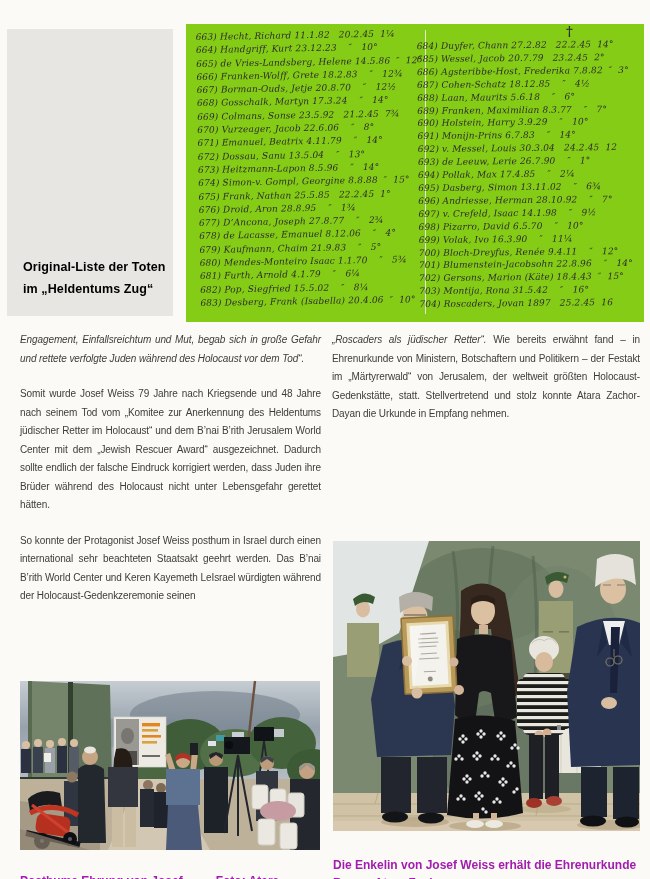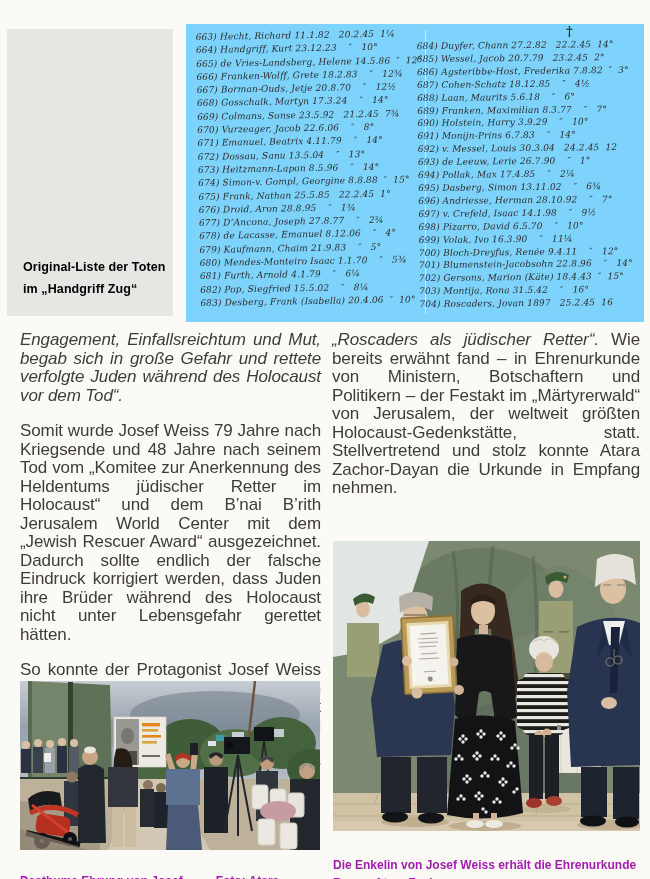--- a/index.html
+++ b/index.html
@@ -3,37 +3,37 @@
 <meta charset="utf-8">
 <style>
   html,body{margin:0;padding:0;}
   .page{position:relative;width:650px;height:879px;background:#fbfaf6;overflow:hidden;
         font-family:"Liberation Sans",sans-serif;}
 
   
   .grey-box{position:absolute;left:7px;top:29px;width:166px;height:287px;background:#e8e6e2;}
   .grey-caption{position:absolute;left:16px;bottom:16px;font-weight:bold;font-size:12.5px;
                 line-height:21.5px;color:#000000;letter-spacing:0.1px;}
-  .scan{position:absolute;left:186px;top:24px;width:458px;height:298px;background:#7dd3fc;}
+  .scan{position:absolute;left:186px;top:24px;width:458px;height:298px;background:#84cc16;}
   .fold-line{position:absolute;left:239px;top:6px;width:1px;height:284px;background:#e6e3dc;}
   .hw-col{position:absolute;transform:rotate(-1deg);}
   .hw-left{left:12px;top:5px;}
   .hw-right-wrap{position:absolute;left:232px;top:1px;}
   .hw-cross{font-family:"DejaVu Serif",serif;font-size:13px;line-height:14px;color:#2e2d2b;
             margin-left:148px;font-weight:bold;}
   .hw-right{position:relative;transform:rotate(-0.6deg);}
   .hw-line{font-family:"DejaVu Serif",serif;font-style:italic;font-size:9px;line-height:13.3px;
            color:#2e2d2b;white-space:pre;letter-spacing:0.15px;}
   .hw-right .hw-line{line-height:12.9px;}
 
   
   .col{position:absolute;top:331px;}
   .col-left{left:20px;width:301px;}
   .col-right{left:332px;width:308px;}
-  .col p{margin:0 0 17px 0;font-size:17px;line-height:18.5px;text-align:justify;
+  .col p{margin:0 0 17px 0;font-size:10px;line-height:18.5px;text-align:justify;
          color:#3e3c39;letter-spacing:-0.1px;}
   .italic{font-style:italic;}
 
   
   .photo{position:absolute;overflow:hidden;}
   .photo svg{display:block;}
   .photo-left{left:20px;top:681px;width:300px;height:169px;}
   .photo-right{left:333px;top:541px;width:307px;height:290px;}
   .caption{position:absolute;font-weight:bold;font-size:12px;color:#a21caf;margin-top:20px;}
   .cap-left{left:20px;top:854px;width:300px;display:flex;justify-content:space-between;line-height:15px;}
@@ -41,21 +41,21 @@
   .cap-right .credit{text-align:left;}
 </style>
 </head>
 <body>
 
 <div class="page">
 
   <div class="grey-box">
     <div class="grey-caption">
       <div>Original-Liste der Toten</div>
-      <div>im „Handgriff Zug“</div>
+      <div>im „Heldentums Zug“</div>
     </div>
   </div>
 
   <div class="scan">
     <div class="fold-line"></div>
     <div class="hw-col hw-left">
         <div class="hw-line">663) Hecht, Richard 11.1.82   20.2.45  1¼</div>
         <div class="hw-line">664) Handgriff, Kurt 23.12.23    ″   10°</div>
         <div class="hw-line">665) de Vries-Landsberg, Helene 14.5.86  ″  12°</div>
         <div class="hw-line">666) Franken-Wolff, Grete 18.2.83    ″   12¾</div>
@@ -101,21 +101,21 @@
           <div class="hw-line">702) Gersons, Marion (Käte) 18.4.43  ″  15°</div>
           <div class="hw-line">703) Montija, Rona 31.5.42    ″   16°</div>
           <div class="hw-line">704) Roscaders, Jovan 1897   25.2.45  16</div>
         </div>
     </div>
   </div>
 
   <div class="col col-left">
     <p class="italic">Engagement, Einfallsreichtum und Mut, begab sich in große Gefahr und rettete verfolgte Juden während des Holocaust vor dem Tod“.</p>
     <p>Somit wurde Josef Weiss 79 Jahre nach Kriegsende und 48 Jahre nach seinem Tod vom „Komitee zur Anerkennung des Heldentums jüdischer Retter im Holocaust“ und dem B’nai B’rith Jerusalem World Center mit dem „Jewish Rescuer Award“ ausgezeichnet. Dadurch sollte endlich der falsche Eindruck korrigiert werden, dass Juden ihre Brüder während des Holocaust nicht unter Lebensgefahr gerettet hätten.</p>
-    <p>So konnte der Protagonist Josef Weiss posthum in Israel durch einen international unter beachteten Staatsakt geehrt werden. Das B’nai B’rith World Center und Keren Kayemeth LeIsrael würdigten während der Holocaust-Gedenkzeremonie seinen</p>
+    <p>So konnte der Protagonist Josef Weiss posthum in Israel durch einen international sehr beachteten Staatsakt geehrt werden. Das B’nai B’rith World Center und Keren Kayemeth LeIsrael würdigten während der Holocaust-Gedenkzeremonie seinen</p>
   </div>
   <div class="col col-right">
     <p><span class="italic">„Roscaders als jüdischer Retter“.</span><span> Wie bereits erwähnt fand – in Ehrenurkunde von Ministern, Botschaftern und Politikern – der Festakt im „Märtyrerwald“ von Jerusalem, der weltweit größten Holocaust-Gedenkstätte, statt. Stellvertretend und stolz konnte Atara Zachor-Dayan die Urkunde in Empfang nehmen.</span></p>
   </div>
 
   <div class="photo photo-left">
     <svg viewBox="0 0 300 169" width="300" height="169">
       <defs>
         <linearGradient id="skyL" x1="0" y1="0" x2="0" y2="1">
           <stop offset="0" stop-color="#c6cdd3"></stop>

